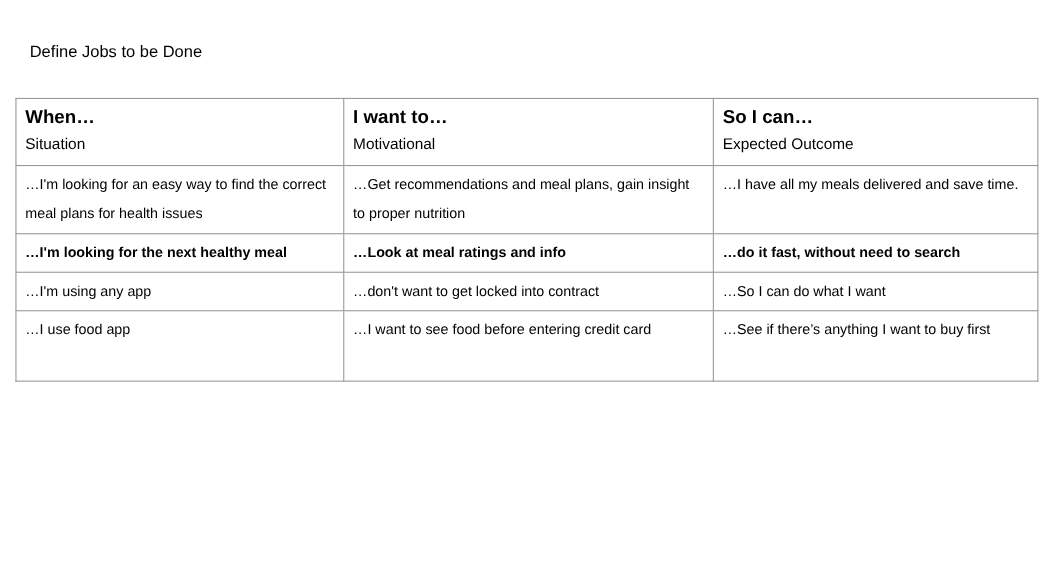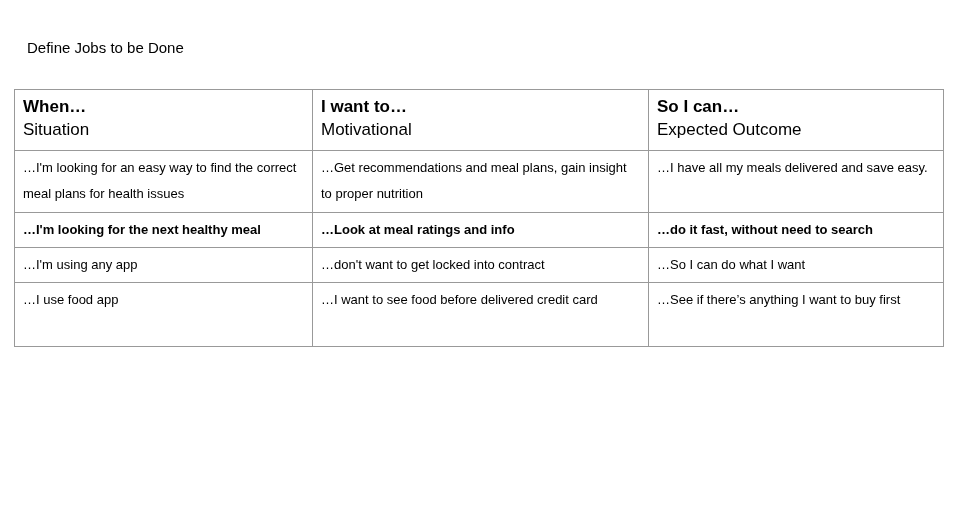--- a/index.html
+++ b/index.html
@@ -47,21 +47,21 @@
     font-size: 13px;
     line-height: 26px;
   }
   .col-header {
     font-size: 17px;
     font-weight: bold;
     line-height: 24px;
     margin-bottom: 3px;
   }
   .col-subheader {
-    font-size: 17px;
+    font-size: 14px;
     line-height: 16px;
   }
   tr.row-header { height: 61px; }
   tr.row-0 { height: 62px; }
   tr.row-1 { height: 32px; font-weight: bold; }
   tr.row-2 { height: 33px; }
   tr.row-3 { height: 64px; margin-left: 32px; }
 </style>
 </head>
 <body>
@@ -87,31 +87,31 @@
       <th>
         <div class="col-header">So I can…</div>
         <div class="col-subheader">Expected Outcome</div>
       </th>
     </tr>
   </thead>
   <tbody>
     <tr class="row-0">
       <td>…I'm looking for an easy way to find the correct meal plans for health issues</td>
       <td>…Get recommendations and meal plans, gain insight to proper nutrition</td>
-      <td>…I have all my meals delivered and save easy.</td>
+      <td>…I have all my meals delivered and save time.</td>
     </tr>
     <tr class="row-1">
       <td>…I'm looking for the next healthy meal</td>
       <td>…Look at meal ratings and info</td>
       <td>…do it fast, without need to search</td>
     </tr>
     <tr class="row-2">
       <td>…I'm using any app</td>
       <td>…don't want to get locked into contract</td>
       <td>…So I can do what I want</td>
     </tr>
     <tr class="row-3">
       <td>…I use food app</td>
-      <td>…I want to see food before delivered credit card</td>
+      <td>…I want to see food before entering credit card</td>
       <td>…See if there’s anything I want to buy first</td>
     </tr>
   </tbody>
 </table>
 
 </body></html>

